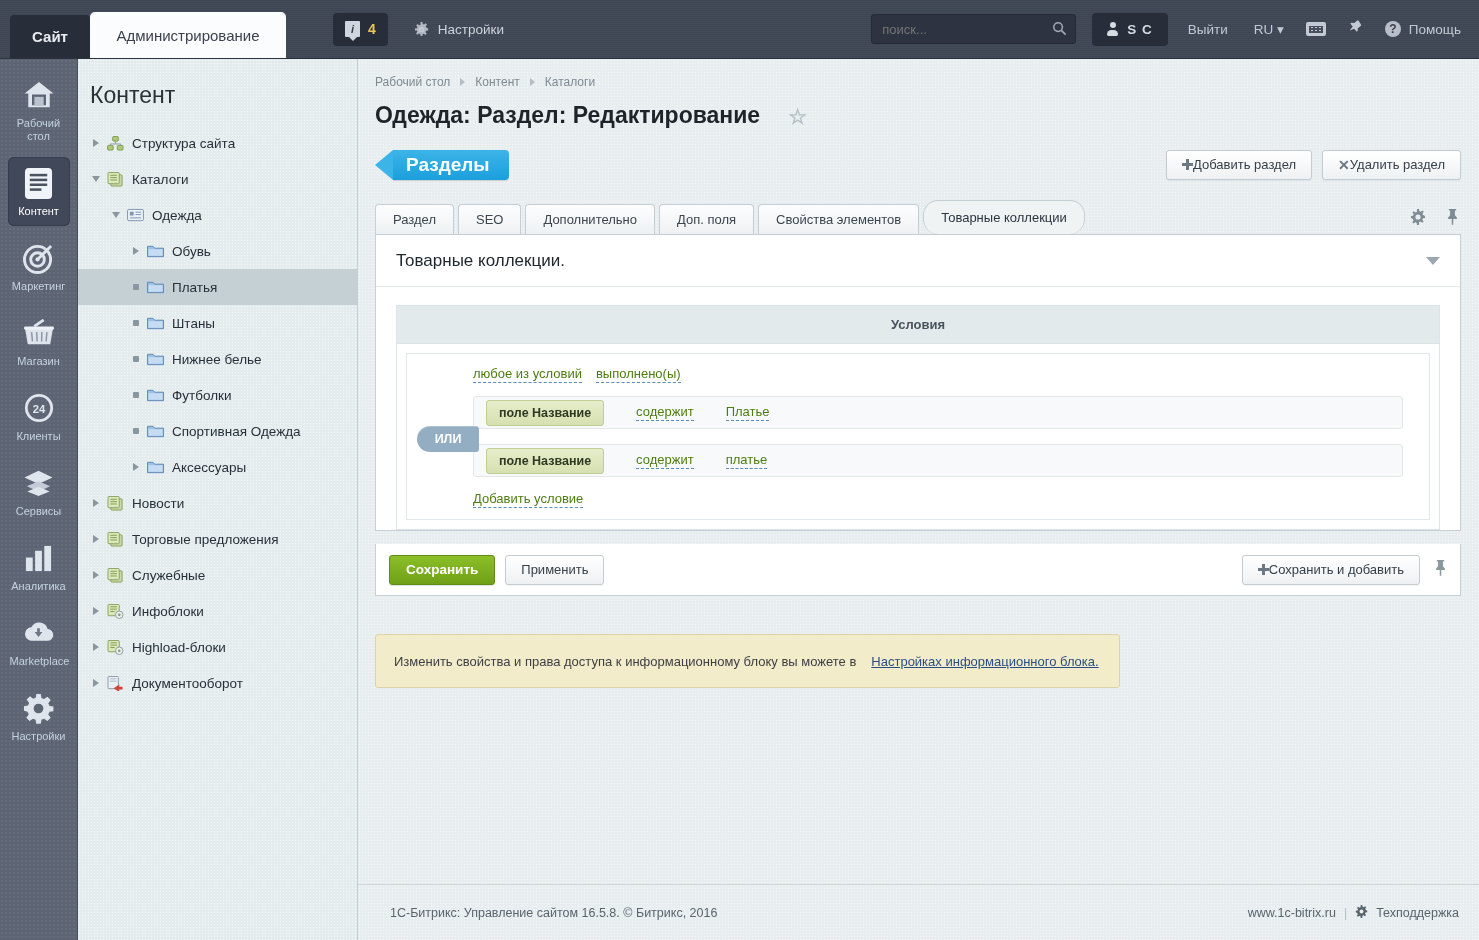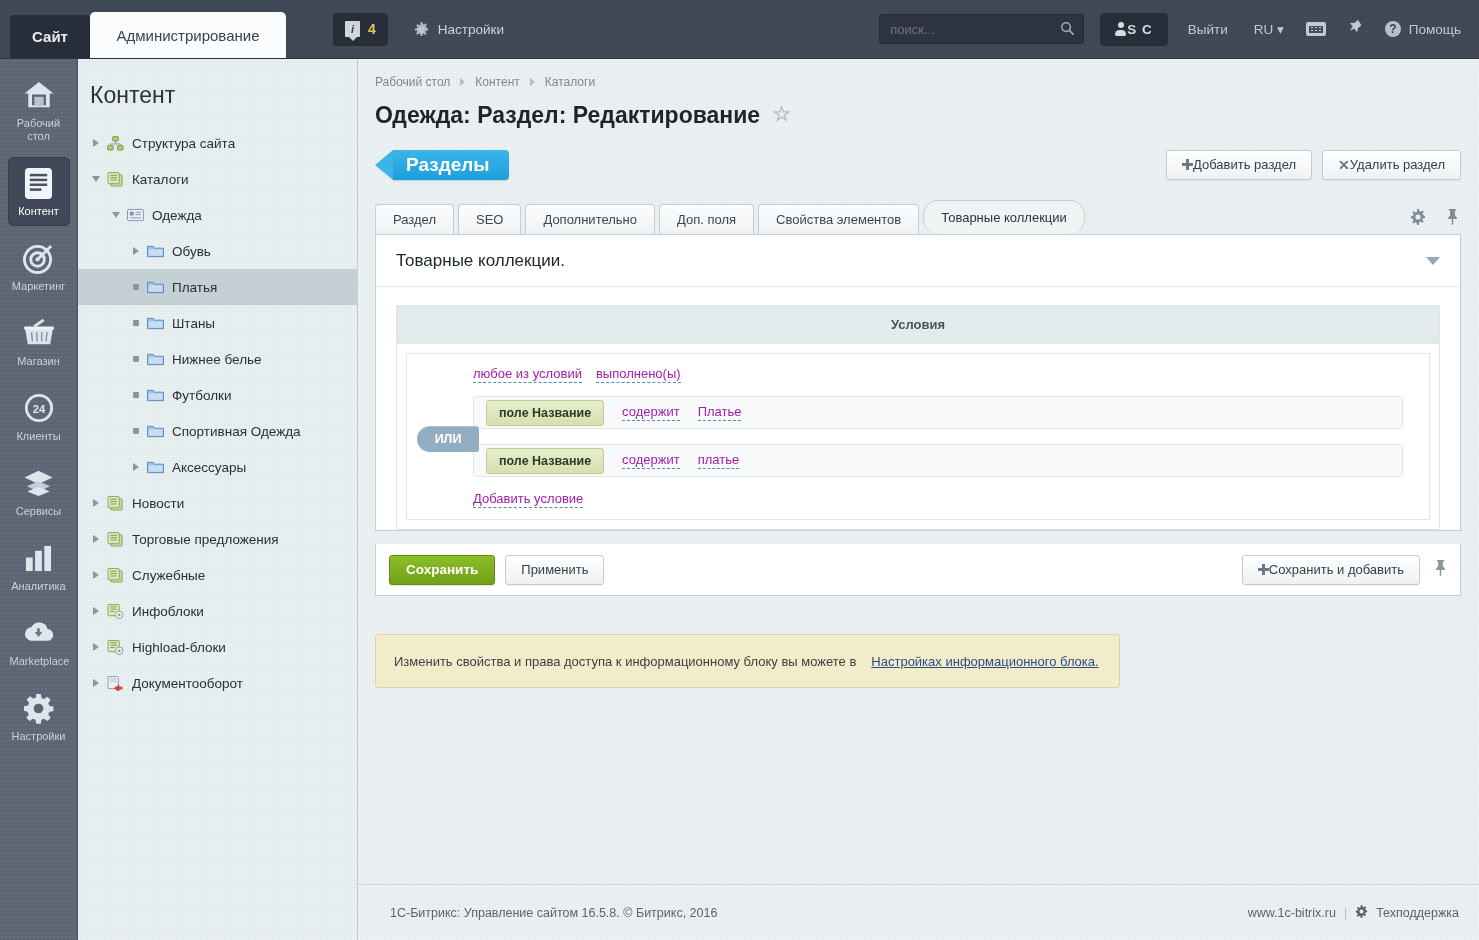--- a/index.html
+++ b/index.html
@@ -66,21 +66,21 @@
     width: 100%; height: 100%; background: #2d3340;
     border: 1px solid #242a35; border-radius: 3px;
     color: #b9c0ca; font-size: 13px; padding: 0 30px 0 10px;
     font-family: "Liberation Sans", sans-serif; outline: none;
   }
   .searchwrap .sicon {
     position: absolute; right: 9px; top: 7px; width: 15px; height: 15px;
   }
   .user-btn {
     height: 33px; padding: 0 15px; background: #272d39; border-radius: 4px;
-    display: flex; align-items: center; gap: 1px; cursor: pointer;
+    display: flex; align-items: center; gap: 9px; cursor: pointer;
     margin-right: 20px;
   }
   .user-btn .uname { color: #d6dbe3; font-size: 13.5px; font-weight: bold; letter-spacing: 1px; }
   .person { width: 11px; height: 14px; position: relative; }
   .person::before { content:""; position:absolute; top:0; left:2.5px; width:6px;height:6px;border-radius:50%;background:#d6dbe3;}
   .person::after  { content:""; position:absolute; bottom:0; left:0; width:11px;height:6px;border-radius:5px 5px 2px 2px;background:#d6dbe3;}
   .hlink { color: #c2c9d3; font-size: 13.5px; margin-right: 26px; cursor: pointer; }
   .lang { color: #c2c9d3; font-size: 13.5px; margin-right: 22px; cursor: pointer; }
   .kbd-ico { width: 20px; height: 14px; background: #c2c9d3; border-radius: 2px; margin-right: 22px; cursor:pointer;
              display:flex; align-items:center; justify-content:center;}
@@ -134,21 +134,21 @@
   .main {
     position: absolute; top: 59px; left: 358px; width: 1121px; height: 881px;
     background: #e8eef0;
     background-image: radial-gradient(rgba(255,255,255,.5) 1px, transparent 1px);
     background-size: 3px 3px;
     overflow: hidden;
   }
   .crumbs { padding: 16px 0 0 17px; display: flex; align-items: center; gap: 10px; font-size: 12px; color: #7e8a92; }
   .crumbs a { color: #7e8a92; text-decoration: none; cursor: pointer; }
   .crumb-sep { width:0;height:0;border-left:5px solid #b3bfc6;border-top:4px solid transparent;border-bottom:4px solid transparent;}
-  .page-title { padding: 13px 0 0 17px; font-size: 23px; font-weight: bold; color: #1e242a; display:flex; align-items:flex-start; gap:12px;}
+  .page-title { padding: 13px 0 0 17px; font-size: 23px; font-weight: bold; color: #1e242a; display:flex; align-items:flex-end; gap:28px;}
   .star { font-size: 21px; color: #b5c0c7; cursor: pointer; }
 
   .toolbar-strip {
     margin: 14px 0 0 17px; width: 1086px; height: 43px; position: relative;
     display: flex; align-items: center;
   }
   .section-tab {
     height: 30px; background: linear-gradient(180deg,#3cb4e8 0%, #1b9fdc 100%);
     color: #fff; font-size: 19px; font-weight: bold; padding: 0 19px 0 13px;
     display: flex; align-items: center; cursor: pointer;
@@ -201,33 +201,33 @@
   .panel-body { padding: 18px 20px 0; }
   .cond-box { border: 1px solid #dde4e7; background: #fff; }
   .cond-head {
     height: 38px; background: #e3eaec; border-bottom: 1px solid #dde4e7;
     display: flex; align-items: center; justify-content: center;
     font-size: 13px; color: #49545d; font-weight: bold;
   }
   .cond-inner { margin: 9px; border: 1px solid #e1e7ea; padding: 12px 0 12px 0; position: relative; }
   .anyline { padding-left: 66px; display: flex; gap: 14px; }
   .dlink {
-    font-size: 13px; color: #a21caf; border-bottom: 1px dashed #5a8ab5; cursor: pointer;
+    font-size: 13px; color: #4d7c0f; border-bottom: 1px dashed #5a8ab5; cursor: pointer;
     padding-bottom: 1px; text-decoration: none;
   }
   .rows { margin-top: 13px; position: relative; padding-left: 66px; }
   .orbadge {
     position: absolute; left: 10px; top: 30px; width: 62px; height: 26px;
     background: #93aec3; border-radius: 13px 3px 3px 13px; color: #fff;
     font-size: 12.5px; font-weight: bold; display: flex; align-items: center;
     justify-content: center; box-shadow: inset 0 1px 0 rgba(255,255,255,.25);
   }
   .cond-row {
     width: 930px; height: 33px; background: #f7f9fa; border: 1px solid #e2e8ea;
-    border-radius: 3px; display: flex; align-items: center; padding-left: 12px; gap: 18px;
+    border-radius: 3px; display: flex; align-items: center; padding-left: 12px; gap: 32px;
     margin-bottom: 15px;
   }
   .field-chip {
     background: linear-gradient(180deg,#e6edca 0%, #d6e0b0 100%);
     border: 1px solid #c0cd94; border-radius: 3px;
     padding: 5px 12px; font-size: 12.5px; color: #303a23; font-weight: bold; cursor: pointer;
   }
   .addcond { padding-left: 66px; margin-top: -3px; }
 
   .actions { margin: 13px 0 0 17px; width: 1086px; height: 52px;

